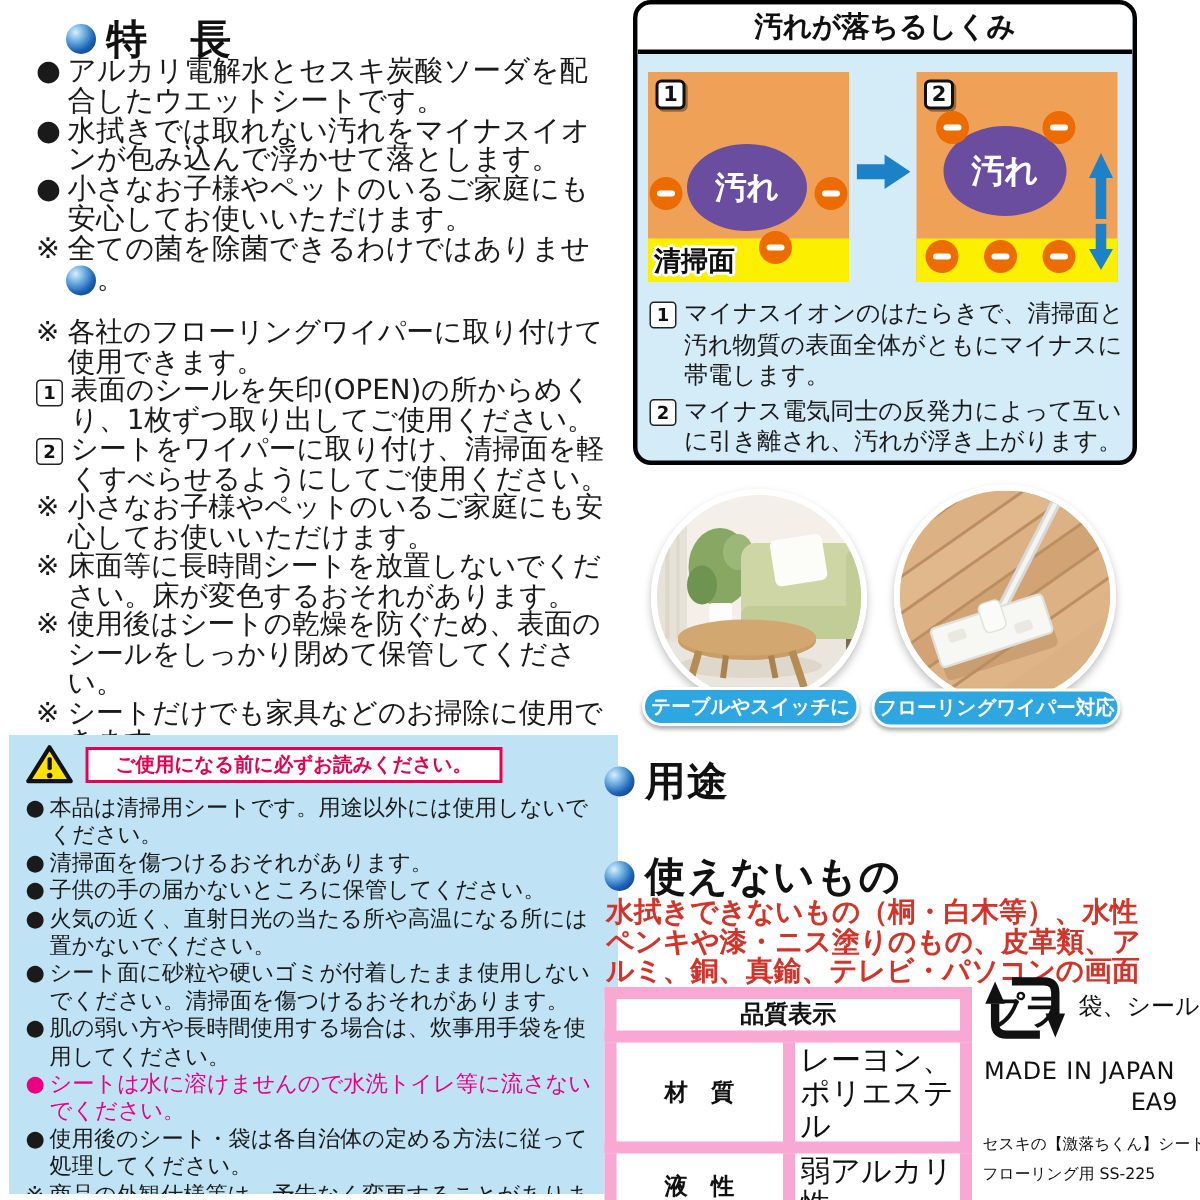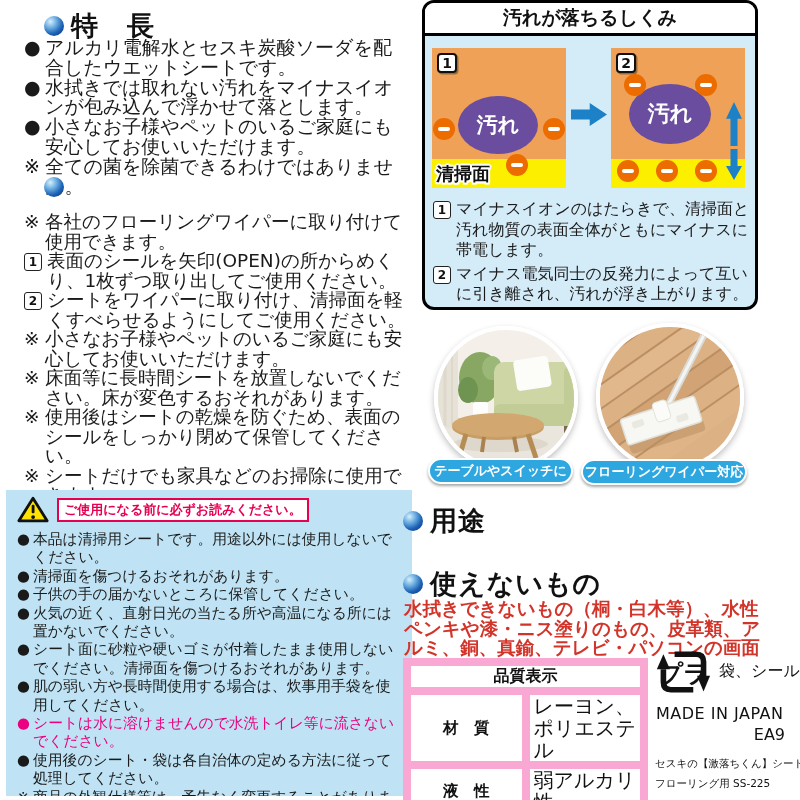--- a/index.html
+++ b/index.html
@@ -22,21 +22,21 @@
   .usage .tx{width:360px}
   .nbox{flex:none;width:16px;height:16px;border:1.6px solid #222;border-radius:3px;background:#fff;
         display:flex;align-items:center;justify-content:center;font-size:12px;font-weight:bold;
         margin:1.5px 5px 0 0;color:#111}
   
   .caution{position:absolute;left:6px;top:490px;width:406px;height:306px;background:#bfe3f4;
            padding:5px 11px;box-sizing:border-box;overflow:hidden}
   .ca-head{display:flex;align-items:center;gap:8px}
   .ca-title{font-size:23px;font-weight:bold;color:#111;white-space:nowrap}
   .notice{font-size:13px;font-weight:bold;border:2.5px solid #e50050;color:#e50050;background:#fff;
-          padding:1px 5px;white-space:nowrap}
+          padding:1px 18px;white-space:nowrap}
   .ca-list{margin-top:6px}
   .ca-list .tx,.ca-list .mk{font-size:14.8px;line-height:18.4px}
   .ca-list .mk{flex:0 0 16px}
   .ca-list .tx{width:365px}
   .pink,.pink .tx,.pink .mk{color:#ea0080}
   
   .mech{position:absolute;left:422px;top:0;width:336px;height:310px;border:3.5px solid #000;
         border-radius:12px;background:#d4ebf8;box-sizing:border-box;overflow:hidden}
   .mech-title{height:30px;background:#fff;border-bottom:3px solid #000;display:flex;align-items:center;
               justify-content:center;font-size:19px;font-weight:bold;color:#111}

